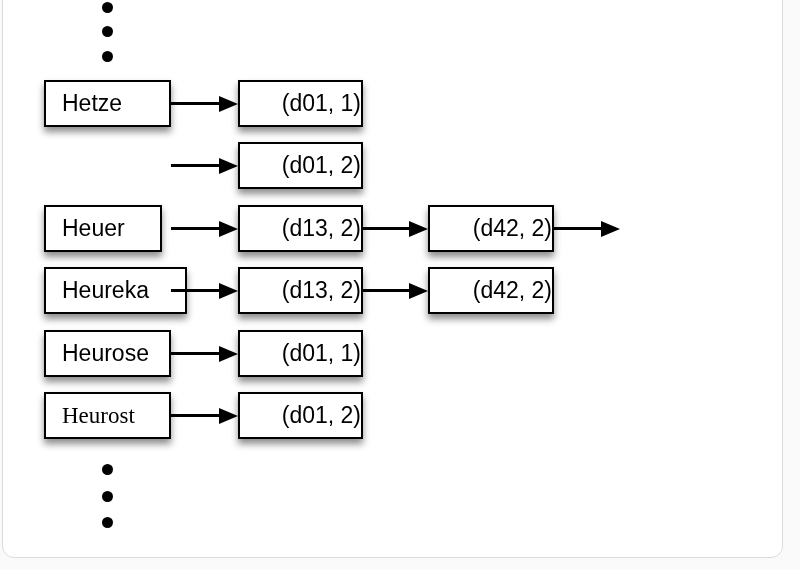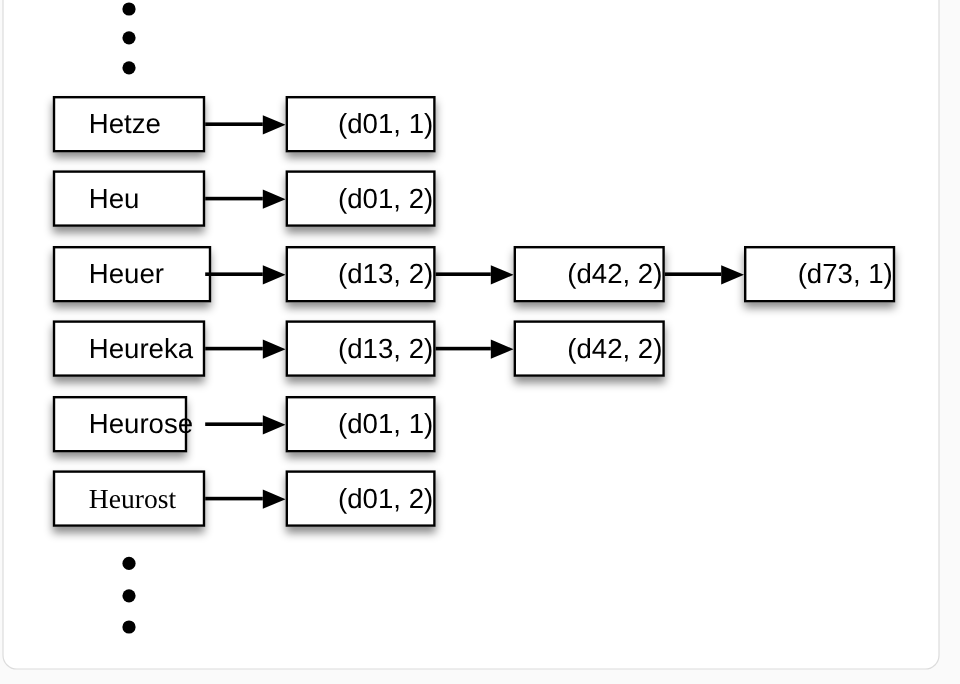--- a/index.html
+++ b/index.html
@@ -35,21 +35,21 @@
     border: 2.5px solid #000000;
     box-shadow: 0 5px 7px rgba(0,0,0,0.45);
     display: flex;
     align-items: center;
     font-size: 23px;
     color: #000000;
     white-space: nowrap;
   }
   .term-box {
     justify-content: flex-start;
-    padding-left: 28px;
+    padding-left: 16px;
   }
   .posting-box {
     justify-content: flex-end;
   }
   .arrow {
     position: absolute;
     height: 18px;
     display: flex;
     align-items: center;
   }
@@ -81,72 +81,66 @@
       <div class="node term-box" style="left: 41px; top: 91px; width: 127px;">
         <span>Hetze</span>
       </div>
       <div class="arrow" style="left: 168px; top: 105.5px; width: 67px;">
         <div class="arrow-line"></div>
         <div class="arrow-head"></div>
       </div>
       <div class="node posting-box" style="left: 235px; top: 91px; width: 125px;">
         <span>(d01, 1)</span>
       </div>
-      <div class="node term-box" style="left: 41px; top: 153px; width: 127px;">
-        <span>Heu</span>
-      </div>
       <div class="arrow" style="left: 168px; top: 167.5px; width: 67px;">
         <div class="arrow-line"></div>
         <div class="arrow-head"></div>
       </div>
       <div class="node posting-box" style="left: 235px; top: 153px; width: 125px;">
         <span>(d01, 2)</span>
       </div>
-      <div class="node term-box" style="left: 41px; top: 216px; width: 132px;">
+      <div class="node term-box" style="left: 41px; top: 216px; width: 118px;">
         <span>Heuer</span>
       </div>
       <div class="arrow" style="left: 168px; top: 230.5px; width: 67px;">
         <div class="arrow-line"></div>
         <div class="arrow-head"></div>
       </div>
       <div class="node posting-box" style="left: 235px; top: 216px; width: 125px;">
         <span>(d13, 2)</span>
       </div>
       <div class="arrow" style="left: 360px; top: 230.5px; width: 65px;">
         <div class="arrow-line"></div>
         <div class="arrow-head"></div>
       </div>
       <div class="node posting-box" style="left: 425px; top: 216px; width: 126px;">
         <span>(d42, 2)</span>
       </div>
       <div class="arrow" style="left: 551px; top: 230.5px; width: 66px;">
         <div class="arrow-line"></div>
         <div class="arrow-head"></div>
       </div>
-      <div class="node posting-box" style="left: 617px; top: 216px; width: 126px;">
-        <span>(d73, 1)</span>
-      </div>
-      <div class="node term-box" style="left: 41px; top: 278px; width: 127px;">
+      <div class="node term-box" style="left: 41px; top: 278px; width: 143px;">
         <span>Heureka</span>
       </div>
       <div class="arrow" style="left: 168px; top: 292.5px; width: 67px;">
         <div class="arrow-line"></div>
         <div class="arrow-head"></div>
       </div>
       <div class="node posting-box" style="left: 235px; top: 278px; width: 125px;">
         <span>(d13, 2)</span>
       </div>
       <div class="arrow" style="left: 360px; top: 292.5px; width: 65px;">
         <div class="arrow-line"></div>
         <div class="arrow-head"></div>
       </div>
       <div class="node posting-box" style="left: 425px; top: 278px; width: 126px;">
         <span>(d42, 2)</span>
       </div>
-      <div class="node term-box" style="left: 41px; top: 341px; width: 112px;">
+      <div class="node term-box" style="left: 41px; top: 341px; width: 127px;">
         <span>Heurose</span>
       </div>
       <div class="arrow" style="left: 168px; top: 355.5px; width: 67px;">
         <div class="arrow-line"></div>
         <div class="arrow-head"></div>
       </div>
       <div class="node posting-box" style="left: 235px; top: 341px; width: 125px;">
         <span>(d01, 1)</span>
       </div>
       <div class="node term-box" style="left: 41px; top: 403px; width: 127px; font-family: Liberation Serif, serif;">

